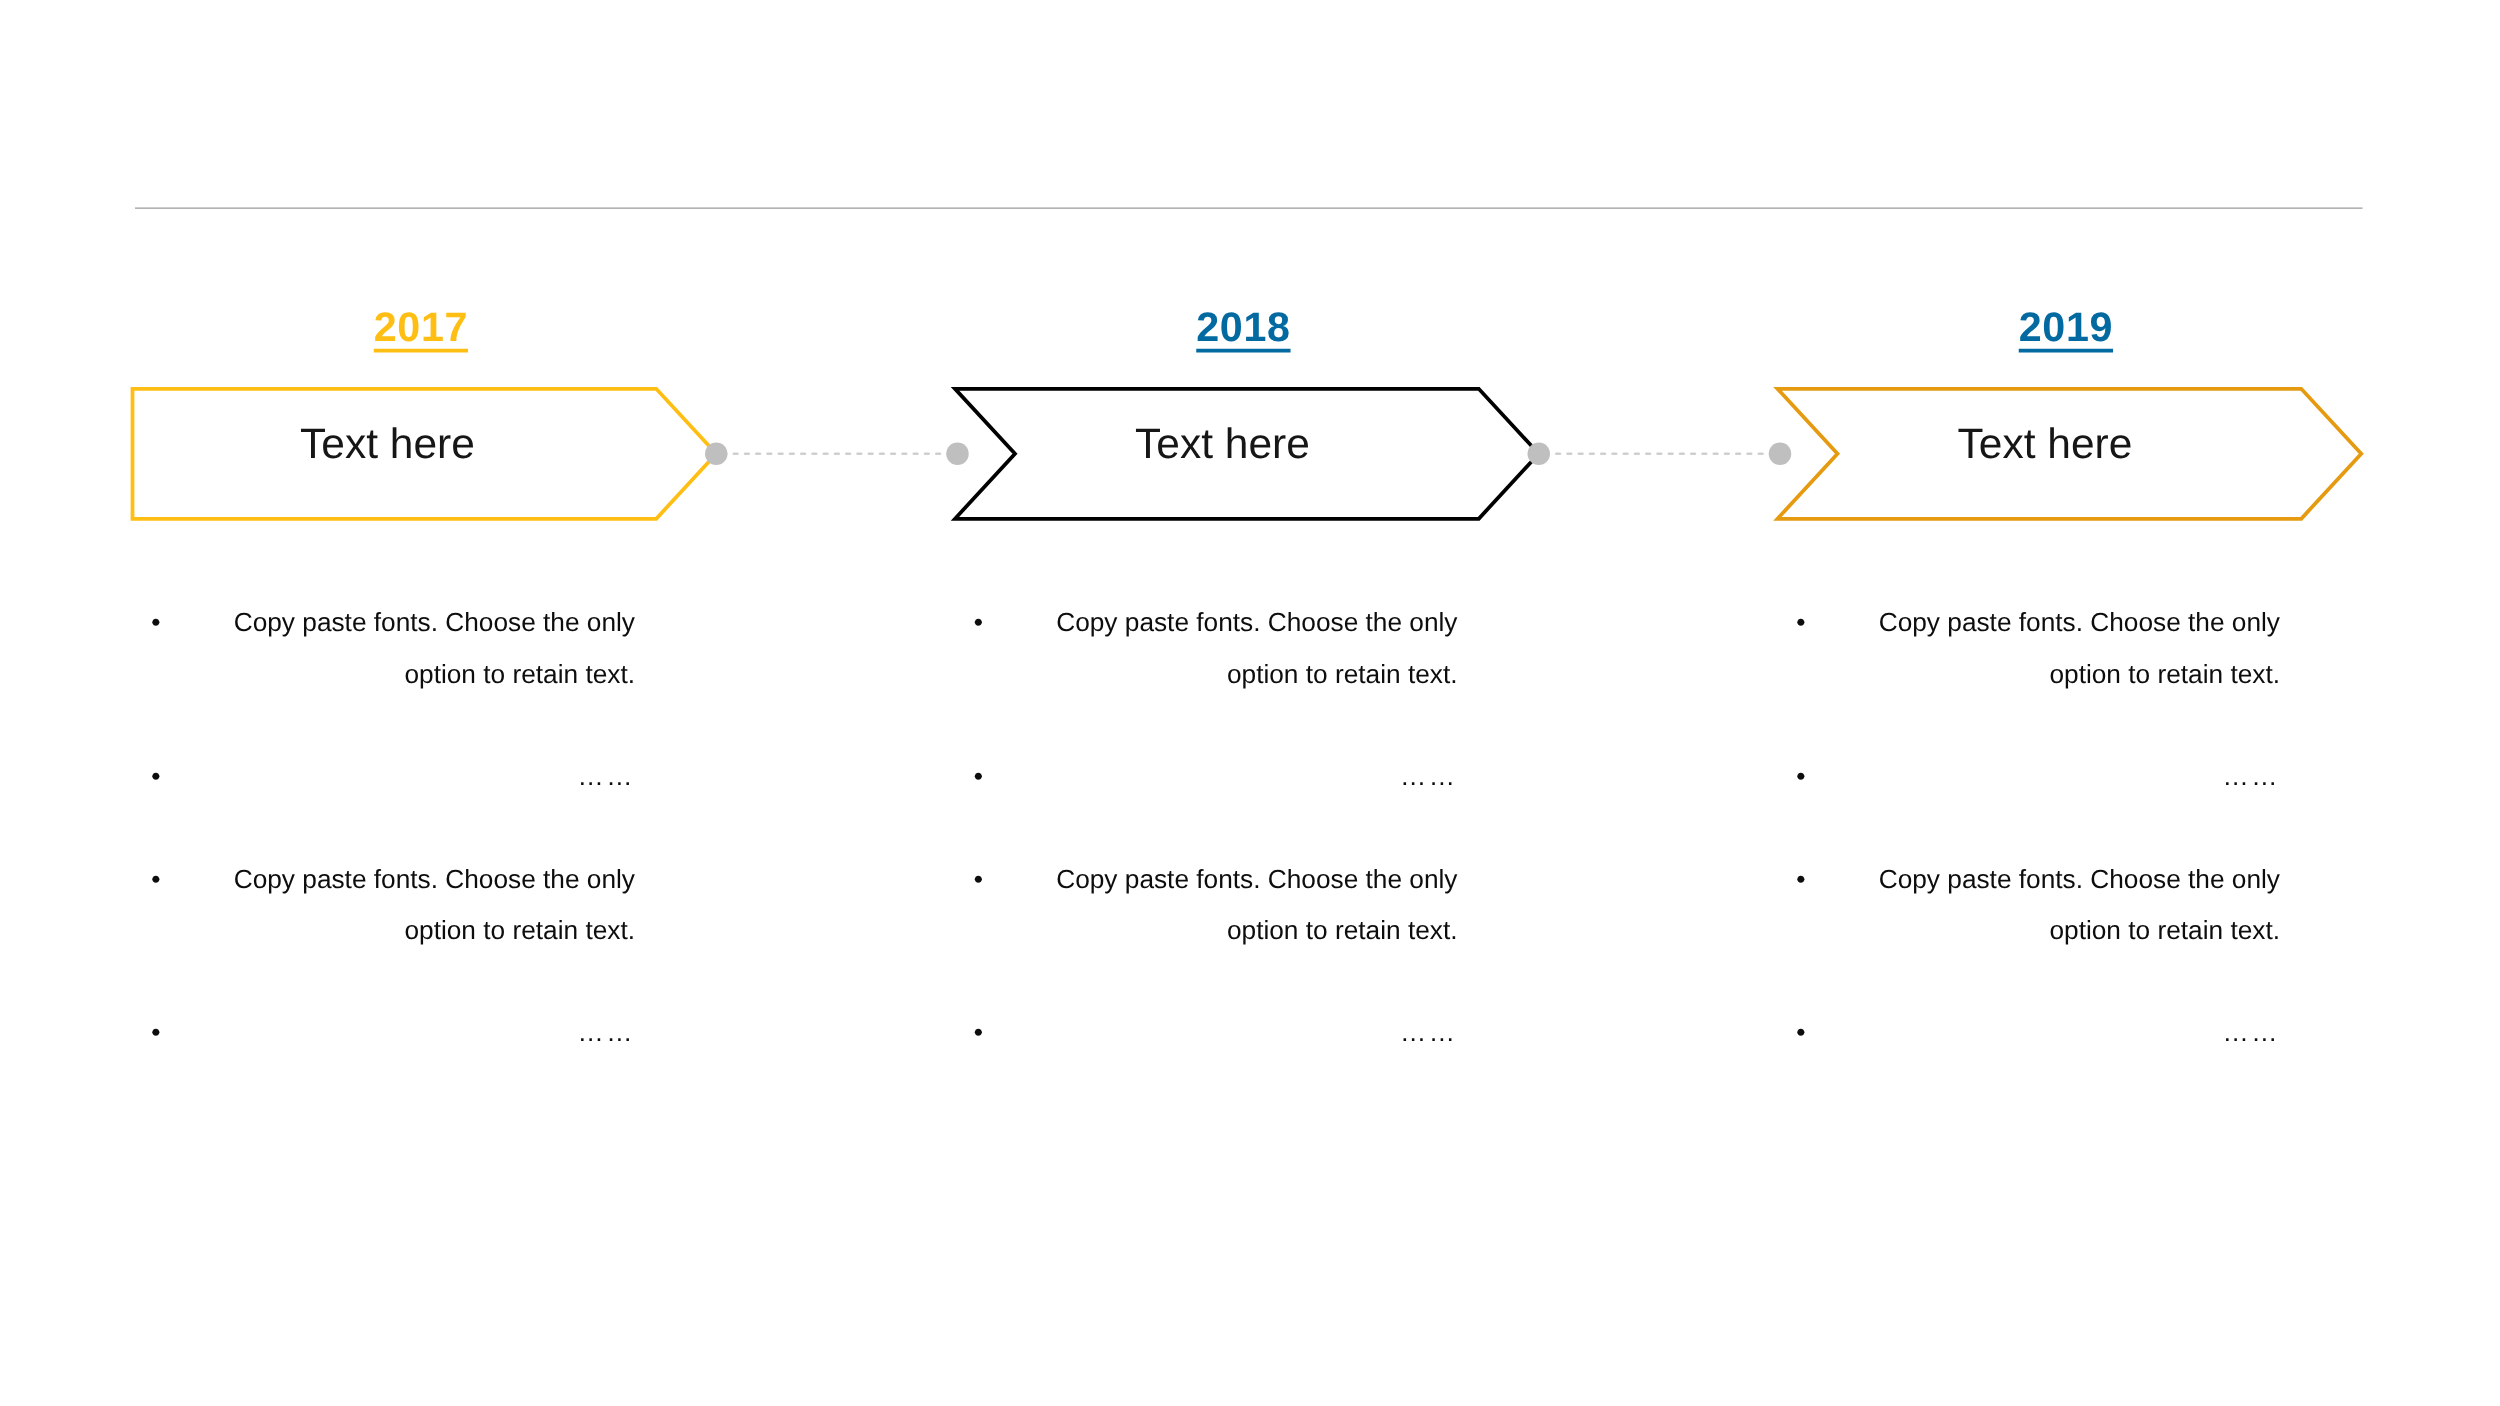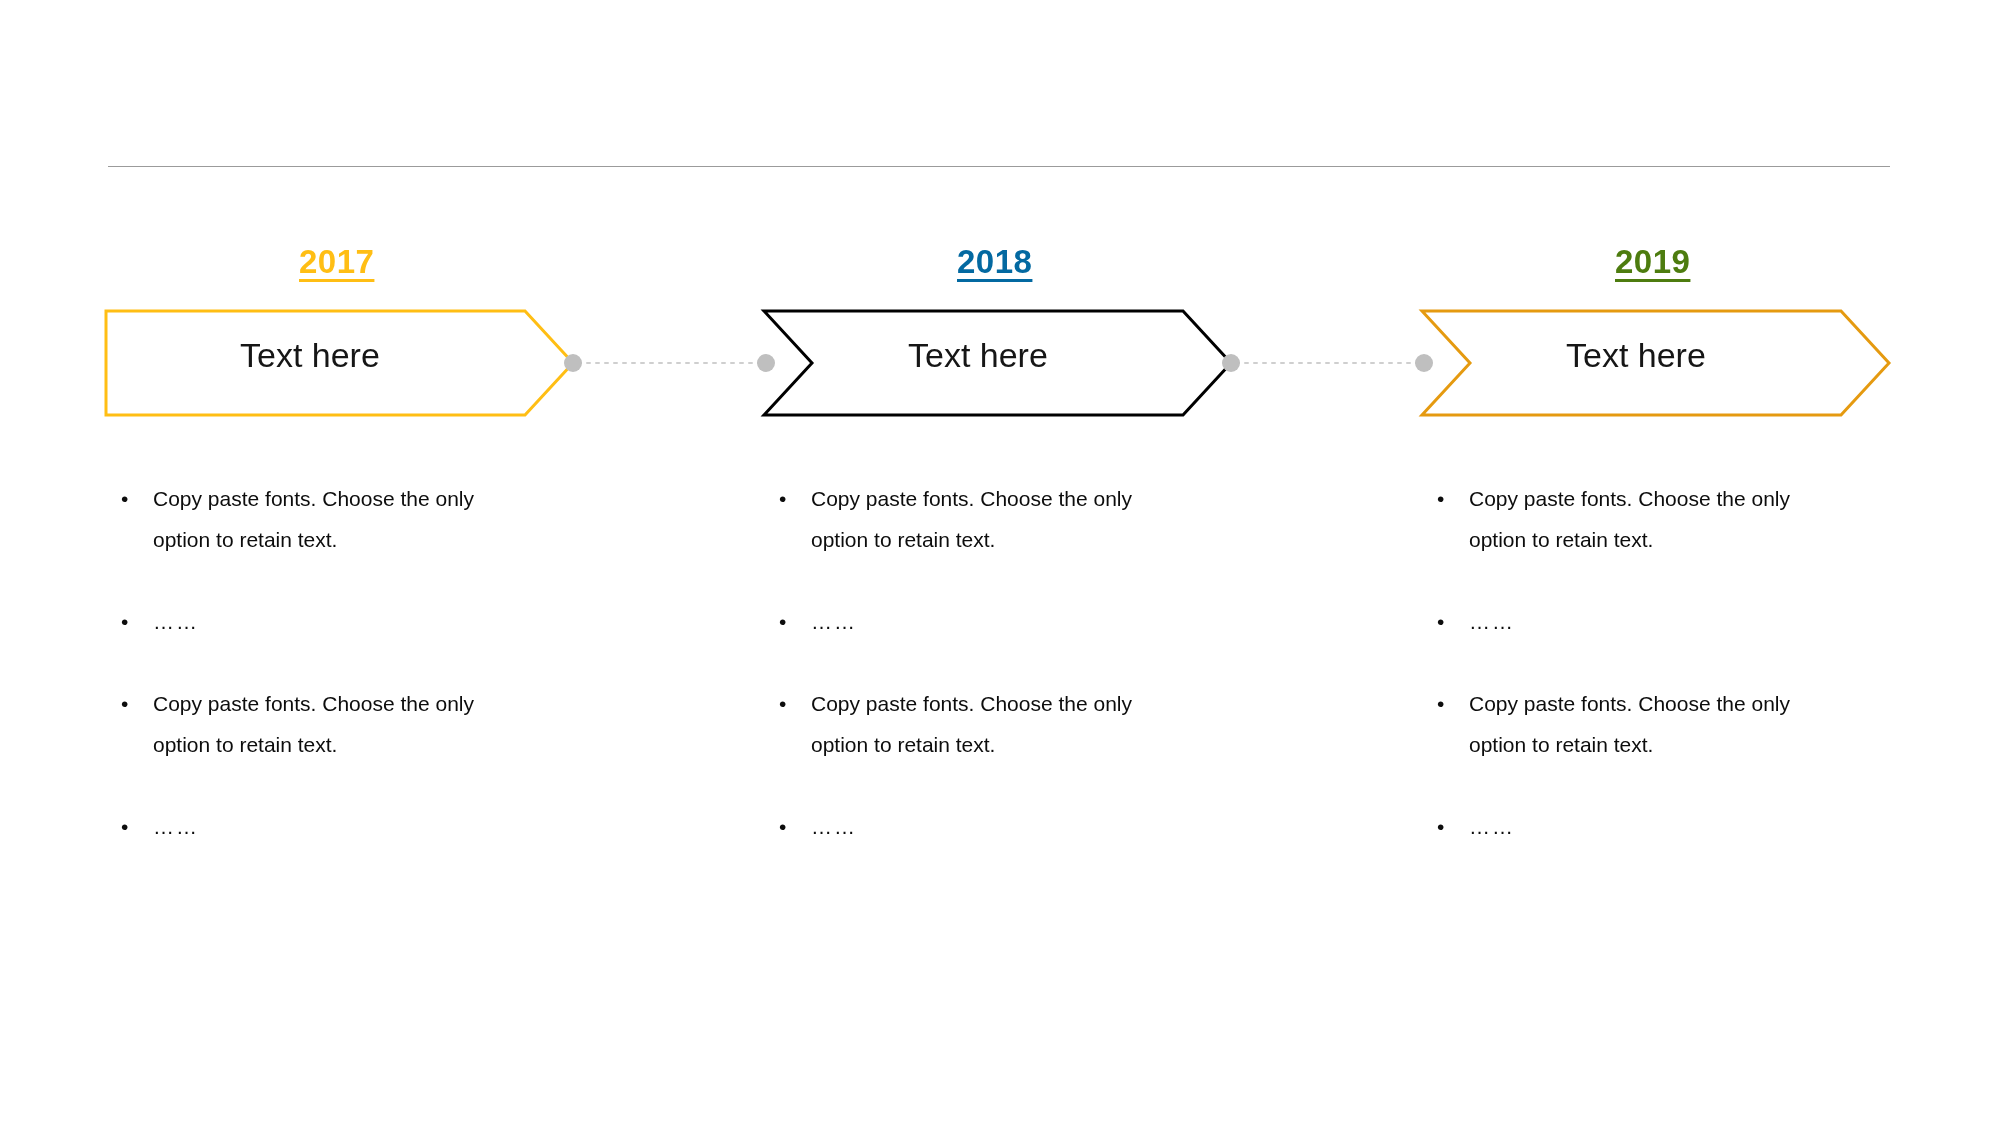--- a/index.html
+++ b/index.html
@@ -47,21 +47,21 @@
     font-size: 33px;
     font-weight: bold;
     letter-spacing: 0.5px;
     text-decoration: underline;
     text-underline-offset: 6px;
     text-decoration-thickness: 3px;
     white-space: nowrap;
   }
   .year-2017 { left: 299px; color: #FFBE14; }
   .year-2018 { left: 957px; color: #0369a1; }
-  .year-2019 { left: 1615px; color: #4d7c0f; }
+  .year-2019 { left: 1615px; color: #0369a1; }
 
   
   .shape-label {
     position: absolute;
     top: 336px;
     font-size: 34px;
     color: #161616;
     white-space: nowrap;
     text-align: right;
   }
@@ -92,20 +92,21 @@
     position: absolute;
     left: 3px;
     top: 0;
     font-size: 21px;
     line-height: 41px;
     color: #0d0d0d;
   }
   .bullet .btext {
     display: block;
     max-width: 355px;
+    text-align: right;
   }
   .bullet.short .btext {
     letter-spacing: 2px;
   }
 
   
   .footer-url {
     position: absolute;
     left: 124px;
     top: 1030px;

